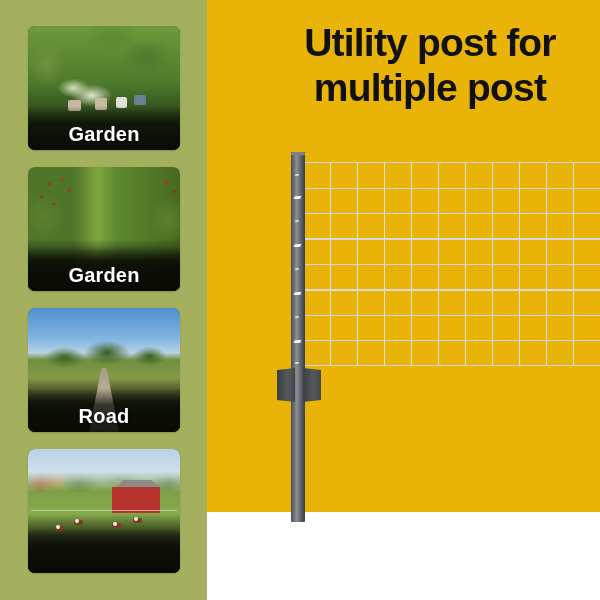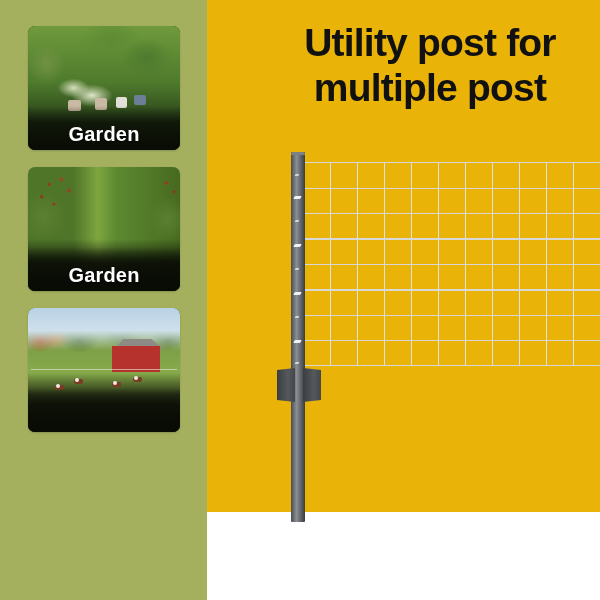--- a/index.html
+++ b/index.html
@@ -308,20 +308,27 @@
       <div class="card-shade"></div>
       <div class="card-label">Garden</div>
     </div>
 
     <div class="use-card">
       <div class="card-photo ph-orchard"></div>
       <div class="card-shade"></div>
       <div class="card-label">Garden</div>
     </div>
 
+    <div class="use-card">
+      <div class="card-photo ph-road">
+        <div class="road-strip"></div>
+      </div>
+      <div class="card-shade"></div>
+      <div class="card-label">Road</div>
+    </div>
 
     <div class="use-card">
       <div class="card-photo ph-farm">
         <div class="barn-roof"></div>
         <div class="barn"></div>
         <div class="fence-line"></div>
         <div class="cow" style="left:18%; top:62%;"></div>
         <div class="cow" style="left:30%; top:57%;"></div>
         <div class="cow" style="left:55%; top:60%;"></div>
         <div class="cow" style="left:69%; top:56%;"></div>

